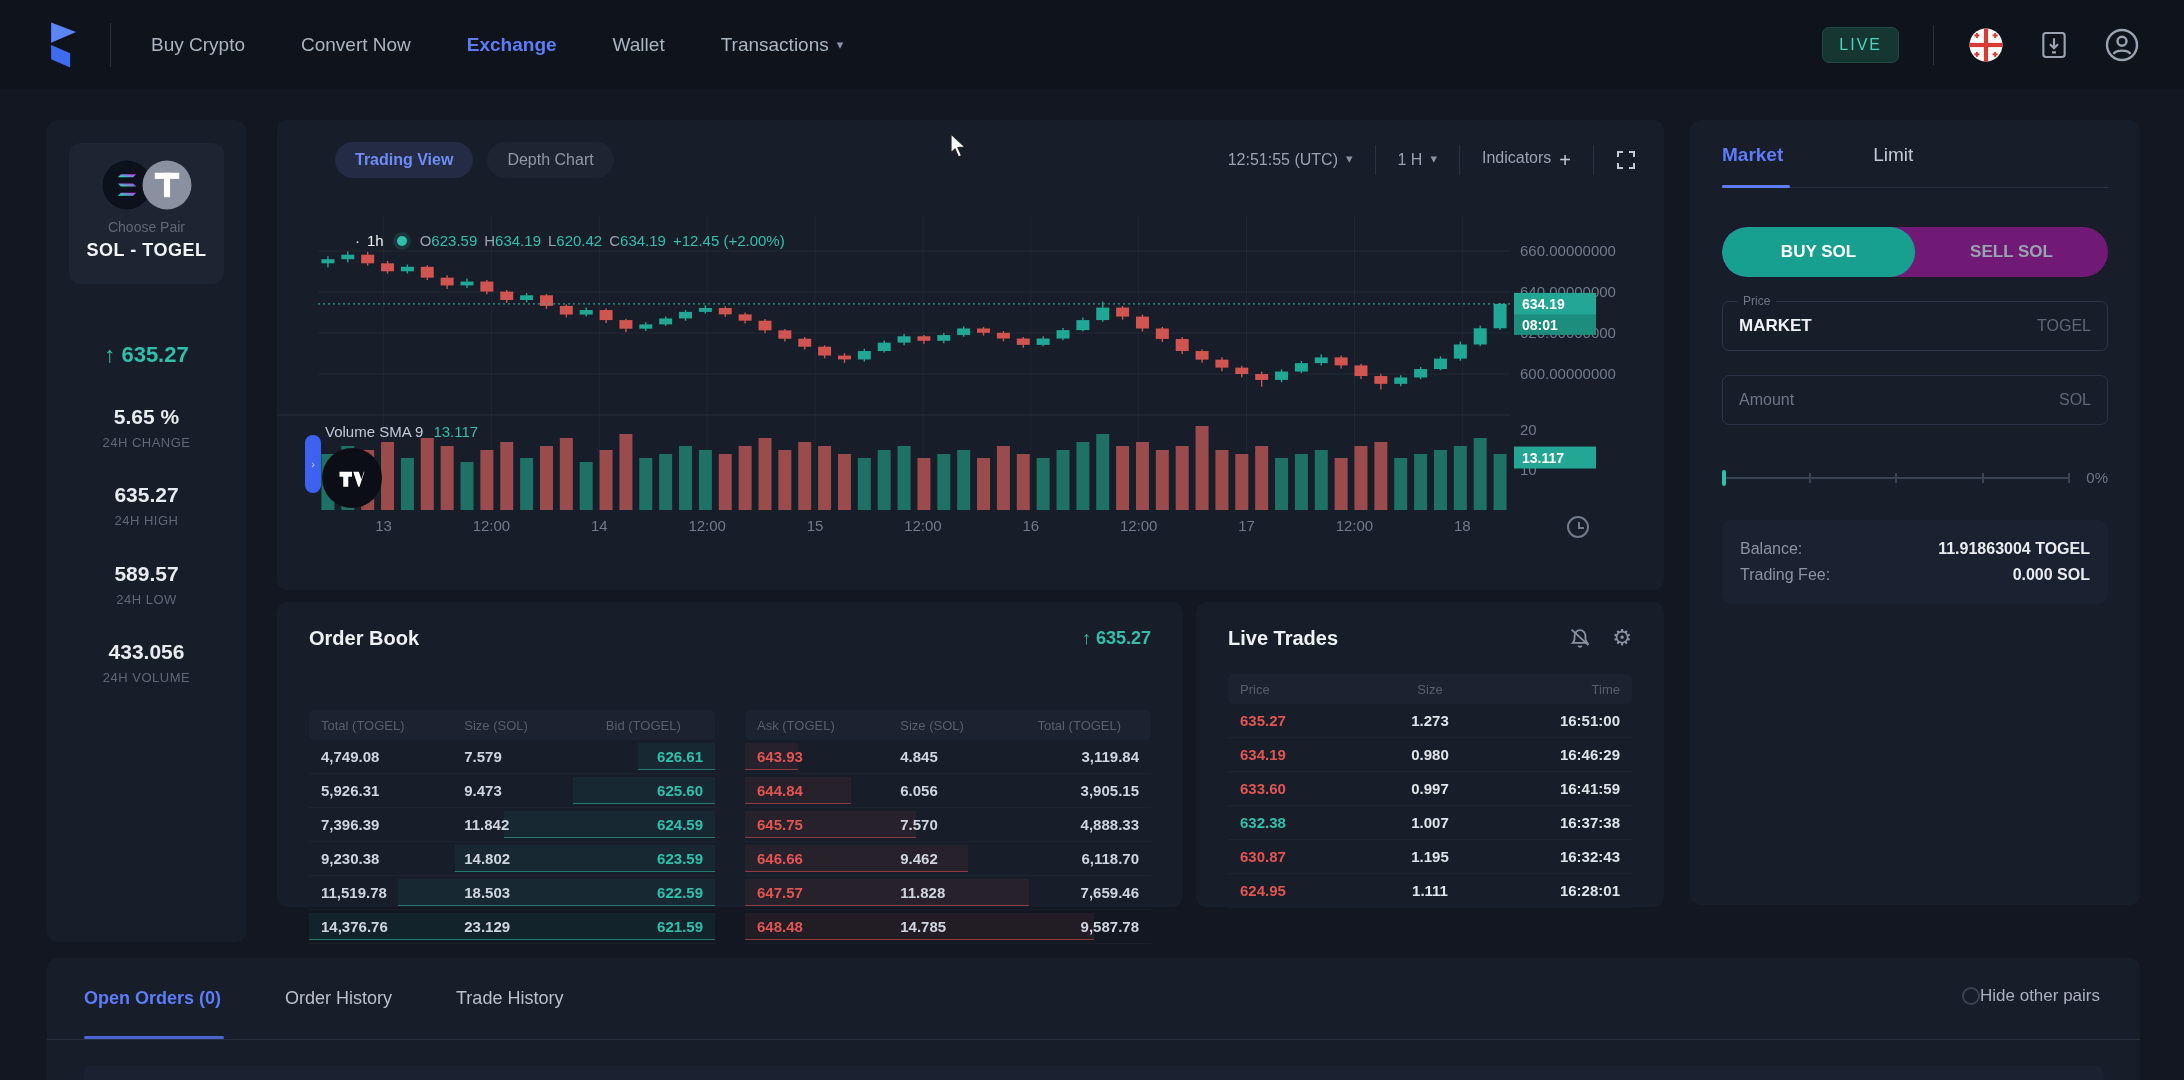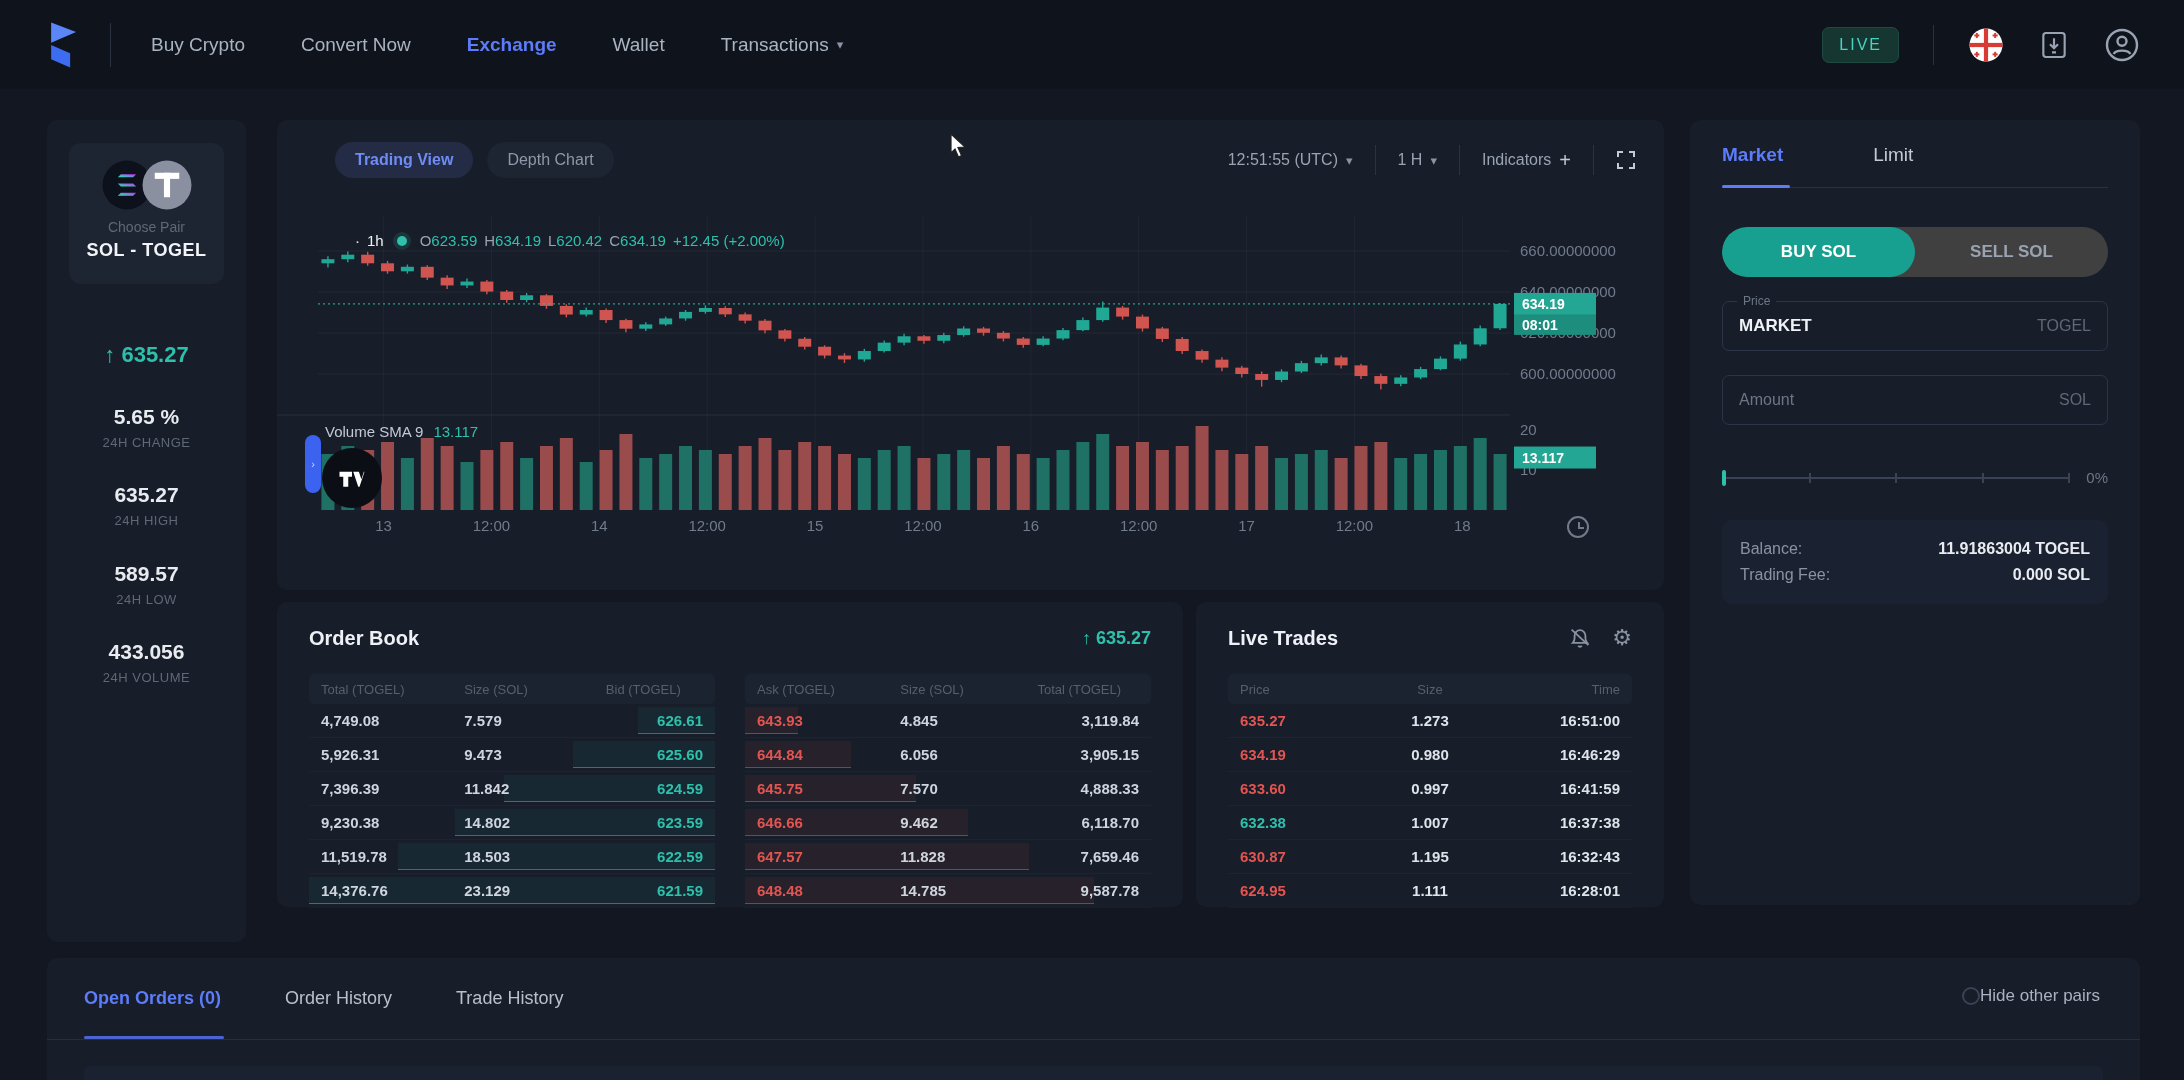--- a/index.html
+++ b/index.html
@@ -44,21 +44,21 @@
   .stat .sv{font-size:21px;font-weight:bold;color:#e8ebf0;}
   .stat .sl{font-size:13px;color:#5f6877;margin-top:6px;letter-spacing:.5px;}
   
   .chartpanel{left:277px;top:120px;width:1387px;height:470px;}
   .chart-toolbar{position:absolute;left:12px;top:0;width:100%;height:80px;display:flex;
     align-items:center;justify-content:space-between;padding:0 40px 0 46px;}
   .pill{border-radius:18px;padding:9px 20px;font-size:16px;cursor:pointer;color:#8f98a8;background:transparent;}
   .pill.active{background:#232c44;color:#6f8cf5;font-weight:bold;}
   .pill.dim{background:#1d2432;}
   .tb-right{display:flex;align-items:center;gap:22px;color:#9aa3b2;font-size:16px;}
-  .tb-item{display:flex;align-items:center;gap:8px;cursor:pointer;}
+  .tb-item{display:flex;gap:8px;cursor:pointer;}
   .tb-div{width:1px;height:30px;background:#2a3140;}
   .chart-legend{position:absolute;left:78px;top:112px;font-size:15px;color:#c3cad6;display:flex;align-items:center;gap:7px;}
   .lg-dot{width:10px;height:10px;border-radius:50%;background:var(--teal);box-shadow:0 0 0 4px rgba(46,192,171,.15);margin:0 6px;}
   .lg-k{color:#9aa3b2;}
   .lg-v{color:var(--teal);}
   .vol-legend{position:absolute;left:48px;top:303px;font-size:15px;color:#c3cad6;display:flex;gap:10px;}
   .scroll-pill{position:absolute;left:28px;top:315px;width:16px;height:58px;border-radius:9px;
     background:#3b63f0;cursor:pointer;color:#cdd9ff;font-size:11px;display:flex;align-items:center;justify-content:center;}
   .tv-logo{position:absolute;left:45px;top:328px;width:60px;height:60px;border-radius:50%;
     background:#0b0e14;display:flex;align-items:center;justify-content:center;}
@@ -68,21 +68,21 @@
   .rt-icon:before{content:"";position:absolute;left:9px;top:9px;width:6px;height:2px;background:#717b8c;}
   #chartsvg{position:absolute;left:0;top:0;}
   #chartsvg text{font-family:"Liberation Sans",sans-serif;}
   .ax{fill:#717b8c;font-size:15px;}
   .tag{fill:#ffffff;font-size:14px;font-weight:bold;}
   
   .obpanel{left:277px;top:602px;width:906px;height:305px;padding:0 32px;}
   .ob-head{display:flex;justify-content:space-between;align-items:center;height:72px;text-align:right;}
   .ob-title{font-size:20px;font-weight:bold;color:#eef1f5;}
   .ob-last{font-size:18px;font-weight:bold;color:var(--teal);}
-  .ob-cols{display:flex;gap:30px;}
+  .ob-cols{display:flex;gap:30px;margin-top:36px;}
   .ob-half{width:406px;position:relative;}
   .ob-strip{background:var(--strip);border-radius:5px;height:30px;display:grid;grid-template-columns:1.2fr 1fr 1fr;
     align-items:center;padding:0 12px;color:var(--faint);font-size:13px;}
   .ob-strip span:last-child{text-align:center;}
   .ob-row{position:relative;display:grid;grid-template-columns:1.2fr 1fr 1fr;align-items:center;
     height:34px;padding:0 12px;font-size:15px;font-weight:600;color:#cfd5de;cursor:pointer;
     border-bottom:1px solid rgba(255,255,255,.03);}
   .ob-row span{position:relative;z-index:2;}
   .ob-row span:last-child{text-align:right;}
   .bid-px{color:var(--teal) !important;font-weight:bold;}
@@ -106,21 +106,21 @@
   .lt-row span:last-child{text-align:right;}
   .lt-px.down{color:var(--red);font-weight:bold;}
   .lt-px.up{color:var(--teal);font-weight:bold;}
   
   .formpanel{left:1690px;top:120px;width:450px;height:785px;padding:0 32px;}
   .form-tabs{position:relative;height:68px;display:flex;align-items:flex-end;gap:90px;padding-bottom:22px;}
   .form-tab{font-size:19px;color:#c3cad6;cursor:pointer;}
   .form-tab.active{color:var(--blue);font-weight:bold;}
   .tab-base{position:absolute;left:0;right:0;bottom:0;height:1px;background:#2a3140;}
   .tab-ind{position:absolute;left:0;bottom:0;width:68px;height:3px;background:var(--blue);border-radius:2px;}
-  .bs-toggle{margin-top:39px;height:50px;border-radius:25px;background:#404040;display:flex;overflow:hidden;justify-content:center;}
+  .bs-toggle{margin-top:39px;height:50px;border-radius:25px;background:#701a75;display:flex;overflow:hidden;justify-content:center;}
   .bs-half{flex:1;display:flex;align-items:center;justify-content:center;font-size:17px;font-weight:bold;cursor:pointer;color:#9aa3b2;}
   .bs-half.buy{background:#17a08f;color:#ffffff;border-radius:25px;}
   .field{position:relative;margin-top:24px;height:50px;border:1px solid #2c3547;border-radius:7px;
     display:flex;align-items:center;justify-content:space-between;padding:0 16px;cursor:text;}
   .field .flabel{position:absolute;left:14px;top:-8px;background:var(--panel);padding:0 6px;font-size:12px;color:#6d7686;}
   .fvalue{font-size:17px;font-weight:bold;color:#eef1f5;}
   .fph{font-size:16px;color:#6d7686;background:transparent;border:none;outline:none;width:70%;
     font-family:"Liberation Sans",sans-serif;}
   .fph::placeholder{color:#6d7686;}
   .funit{font-size:16px;color:#5f6877;}

